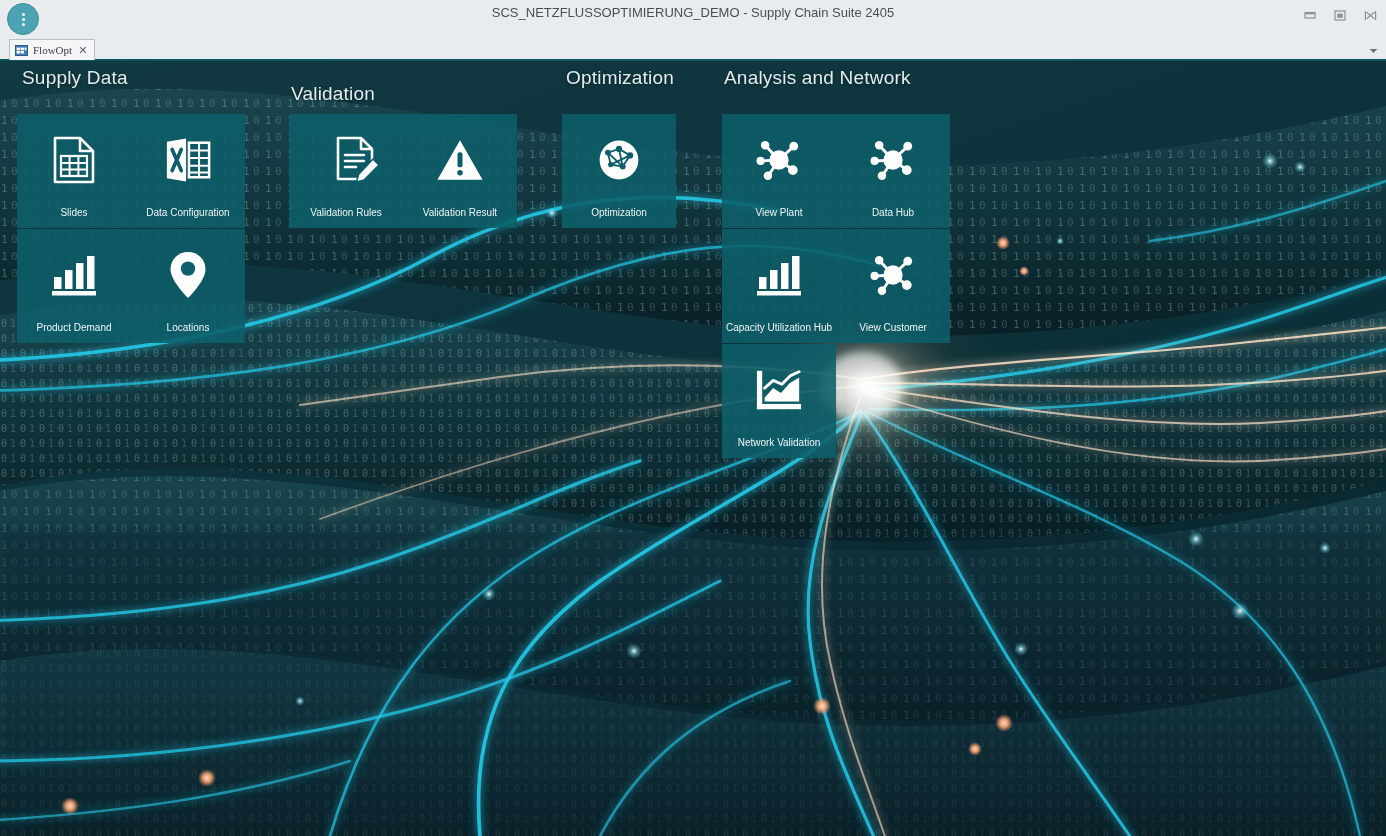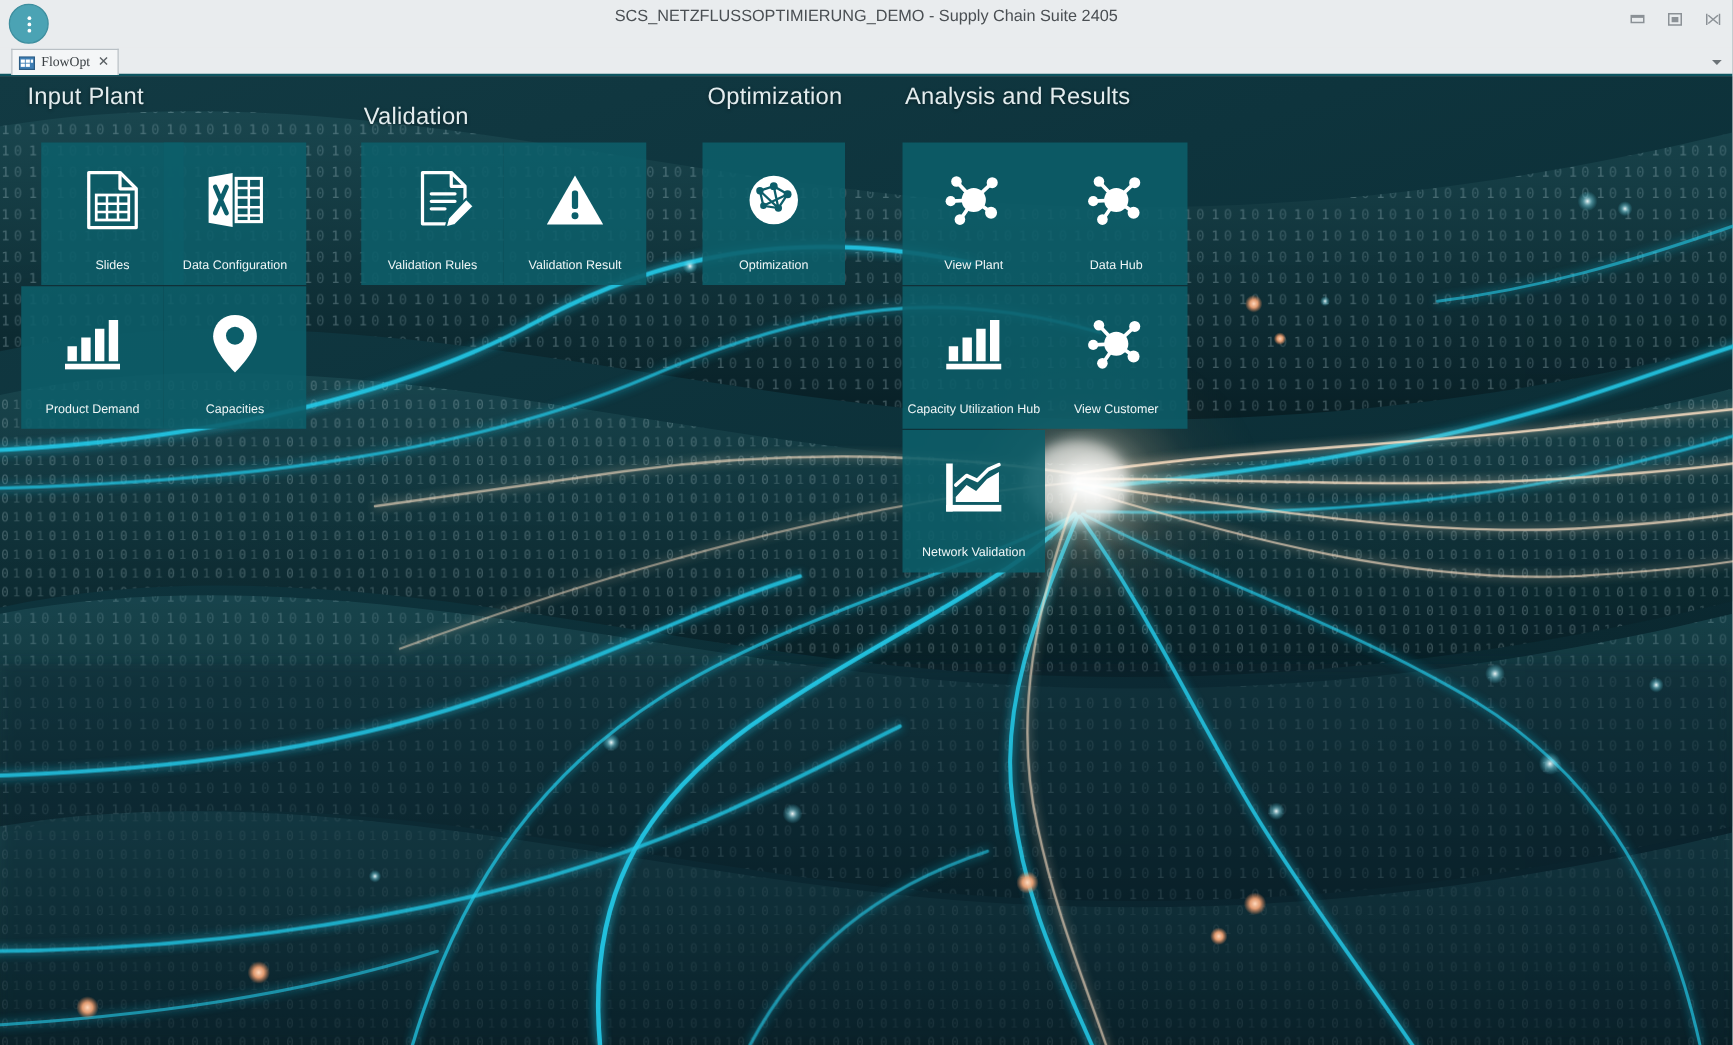--- a/index.html
+++ b/index.html
@@ -455,23 +455,23 @@
       </g>
 
       <rect x="0" y="0" width="1386" height="775" fill="none"></rect>
     </svg>
 
     <div class="core-glow"></div>
 
     <div class="board">
 
       <div class="group">
-        <div class="group-title" style="left:22px; top:6px;">Input Plant</div>
-
-        <div class="tile" style="left:17px; top:53px;margin-left:16px;">
+        <div class="group-title" style="left:22px; top:6px;">Supply Data</div>
+
+        <div class="tile" style="left:17px; top:53px;">
           <div class="tile-icon">
             <svg width="44" height="48" viewBox="0 0 44 48">
               <path d="M3 2 H28 L41 15 V46 H3 Z" fill="none" stroke="#fff" stroke-width="2.6" stroke-linejoin="round"></path>
               <path d="M28 2 V15 H41" fill="none" stroke="#fff" stroke-width="2.6" stroke-linejoin="round"></path>
               <rect x="9" y="20" width="26" height="20" fill="none" stroke="#fff" stroke-width="2.2"></rect>
               <path d="M9 27 H35 M9 33.5 H35 M17.6 20 V40 M26.4 20 V40" stroke="#fff" stroke-width="2"></path>
             </svg>
           </div>
           <div class="tile-label">Slides</div>
         </div>
@@ -501,21 +501,21 @@
           <div class="tile-label">Product Demand</div>
         </div>
 
         <div class="tile" style="left:131px; top:168px;">
           <div class="tile-icon">
             <svg width="38" height="48" viewBox="0 0 38 48">
               <path d="M19 1 C9 1 1.5 8.5 1.5 18.2 C1.5 30 19 47 19 47 C19 47 36.5 30 36.5 18.2 C36.5 8.5 29 1 19 1 Z" fill="#ffffff"></path>
               <circle cx="19" cy="17.6" r="7.2" fill="#0c5e6a"></circle>
             </svg>
           </div>
-          <div class="tile-label">Capacities</div>
+          <div class="tile-label">Locations</div>
         </div>
       </div>
 
       <div class="group">
         <div class="group-title" style="left:291px; top:22px;">Validation</div>
 
         <div class="tile" style="left:289px; top:53px;padding-left:24px;">
           <div class="tile-icon">
             <svg width="46" height="48" viewBox="0 0 46 48">
               <path d="M3 2 H26 L37 13 V30 L24 43 H3 Z" fill="none" stroke="#fff" stroke-width="2.6" stroke-linejoin="round"></path>
@@ -557,21 +557,21 @@
               <circle cx="17" cy="31" r="2.8" fill="#0c5e6a"></circle>
               <path d="M12 36 A16 16 0 0 0 40 34" fill="none" stroke="#ffffff" stroke-width="4.2" stroke-linecap="round"></path>
               <path d="M40.5 29.5 L41.5 36.5 L34.5 35.5 Z" fill="#ffffff"></path>
             </svg>
           </div>
           <div class="tile-label">Optimization</div>
         </div>
       </div>
 
       <div class="group">
-        <div class="group-title" style="left:724px; top:6px;">Analysis and Results</div>
+        <div class="group-title" style="left:724px; top:6px;">Analysis and Network</div>
 
         <div class="tile" style="left:722px; top:53px;">
           <div class="tile-icon">
             <svg width="52" height="48" viewBox="0 0 52 48">
               <g stroke="#ffffff" stroke-width="3.2">
                 <path d="M26 24 L12 9 M26 24 L41 10 M26 24 L7 25 M26 24 L15 40 M26 24 L40 34"></path>
               </g>
               <circle cx="26" cy="24" r="10.5" fill="#ffffff"></circle>
               <circle cx="11" cy="8" r="4.6" fill="#ffffff"></circle>
               <circle cx="42" cy="9" r="4.8" fill="#ffffff"></circle>

